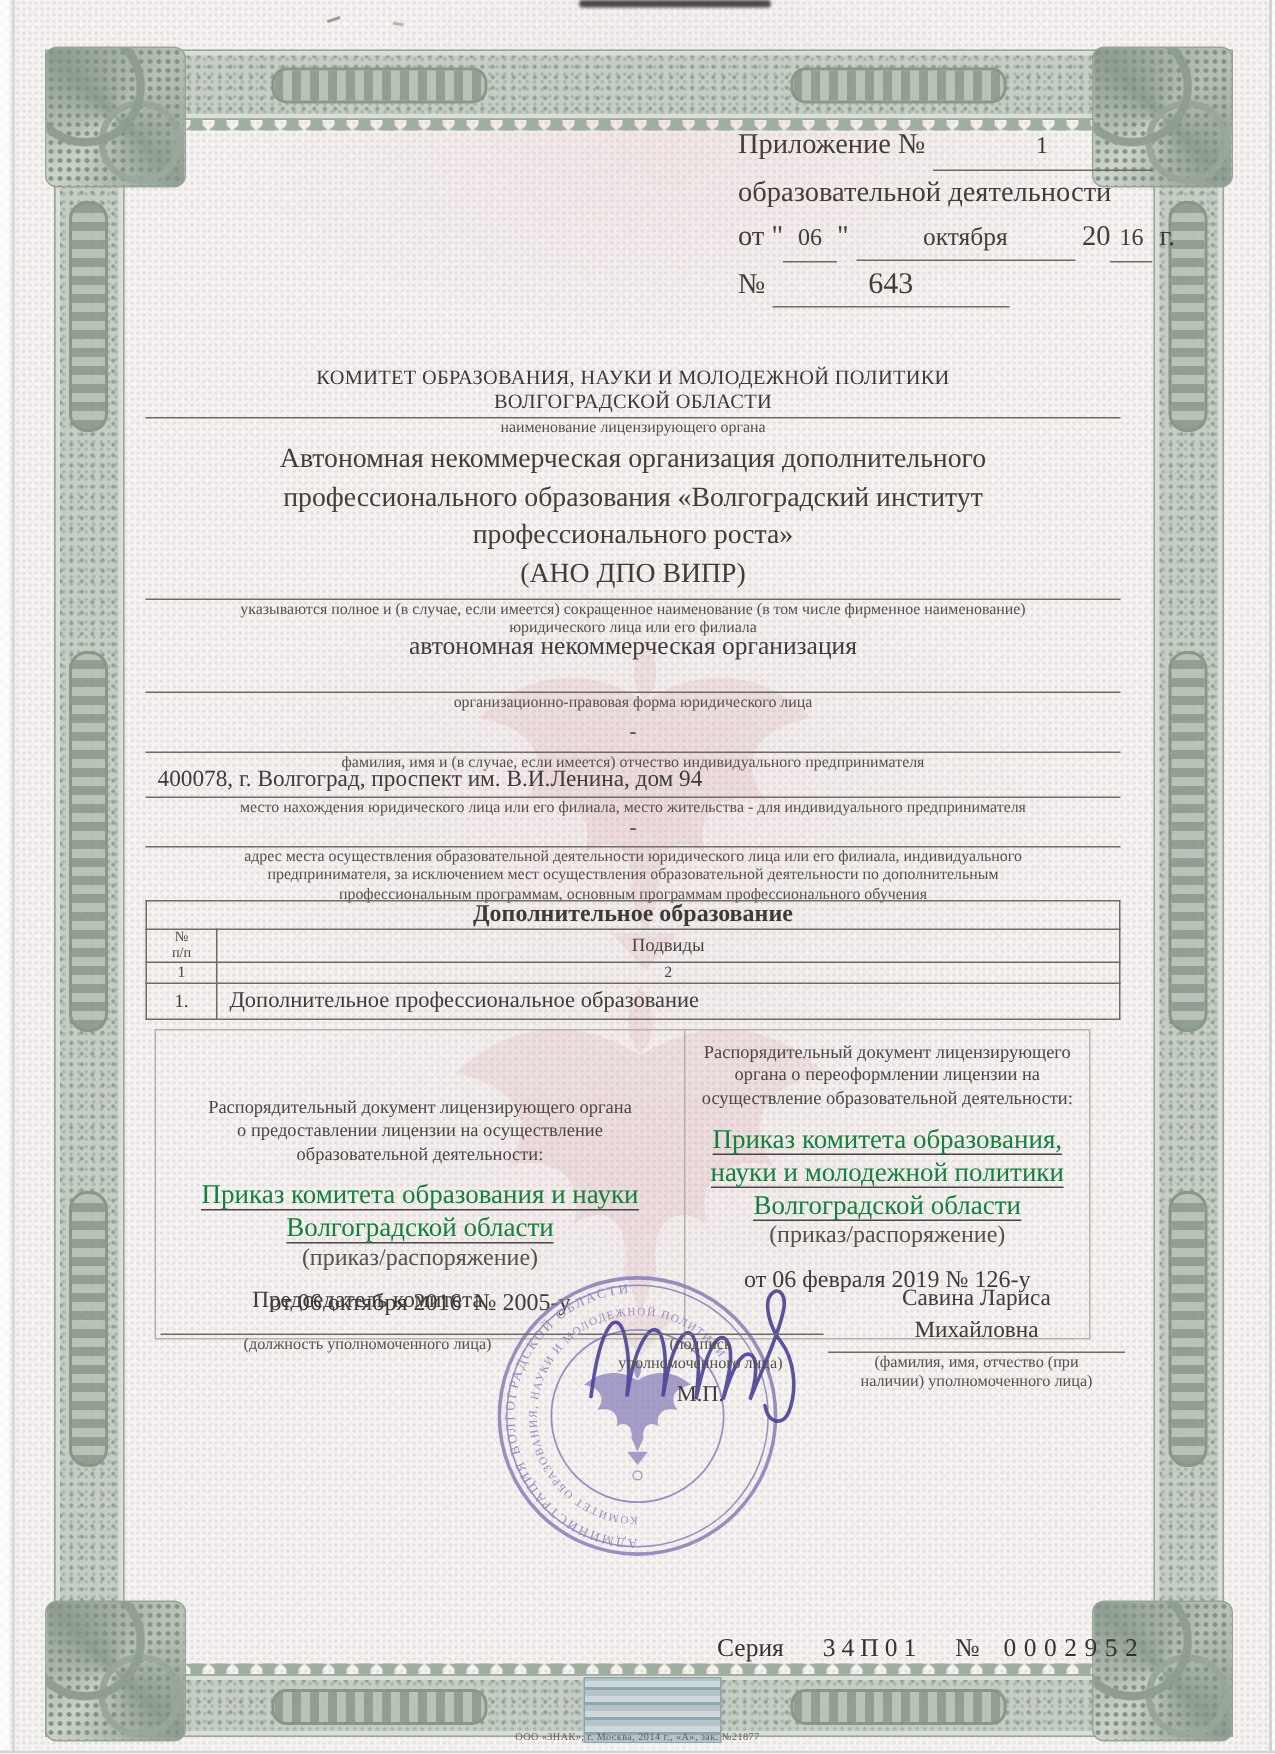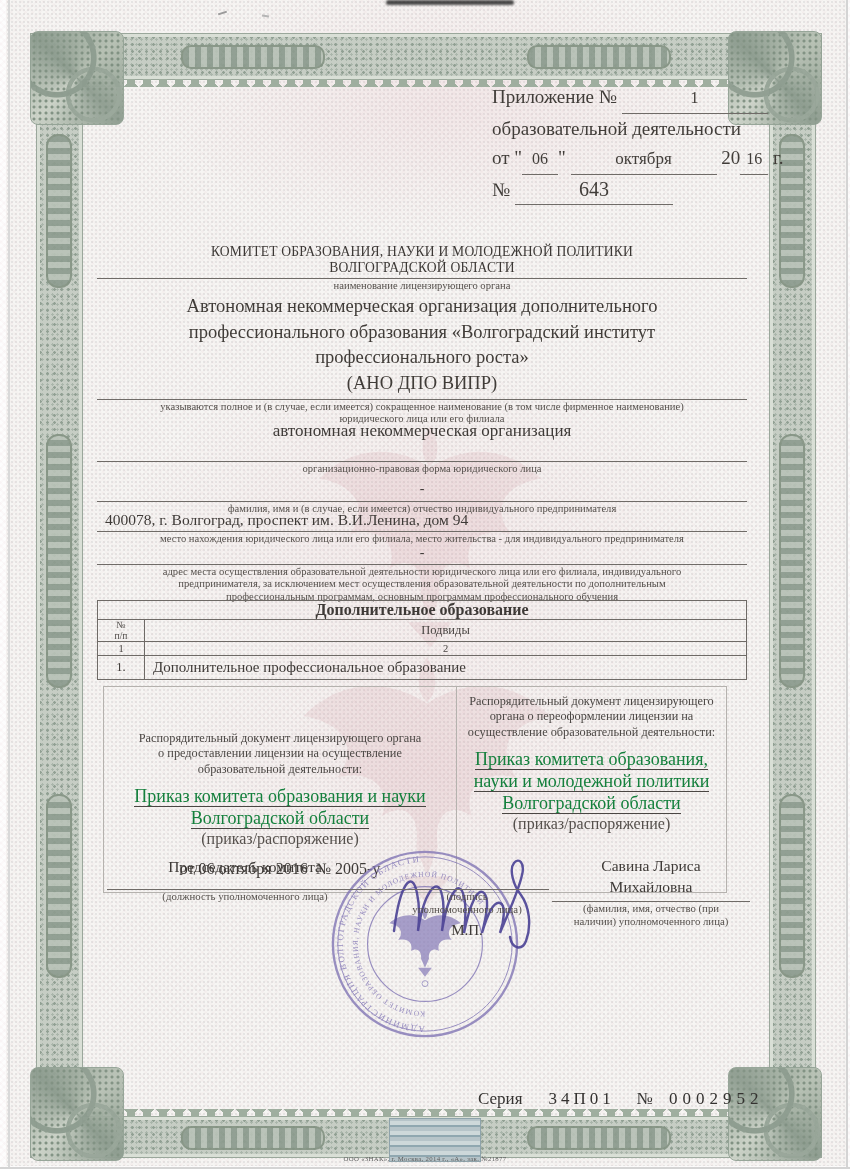--- a/index.html
+++ b/index.html
@@ -237,20 +237,21 @@
       <div class="odate">от 06 октября 2016  № 2005-у</div>
     </div>
     <div class="ocol right">
       <div class="ocap">Распорядительный документ лицензирующего</div>
       <div class="ocap">органа о переоформлении лицензии на</div>
       <div class="ocap">осуществление образовательной деятельности:</div>
       <div class="odoc"><span>Приказ комитета образования,</span><br>
         <span>науки и молодежной политики</span><br>
         <span>Волгоградской области</span></div>
       <div class="osub">(приказ/распоряжение)</div>
+      <div class="odate">от 06 февраля 2019 № 126-у</div>
     </div>
   </div>
 
   <svg class="abs stamp-wrap" viewBox="0 0 200 200" style="filter:blur(.3px);">
     <defs>
       <path id="arcOuter" d="M 100,183 A 83,83 0 1 1 100.2,183"></path>
       <path id="arcInner" d="M 100,168 A 68,68 0 1 1 100.2,168"></path>
     </defs>
     <circle cx="100" cy="100" r="93" fill="none" stroke="#8276b5" stroke-width="2.4"></circle>
     <circle cx="100" cy="100" r="88" fill="none" stroke="#8276b5" stroke-width="1"></circle>

